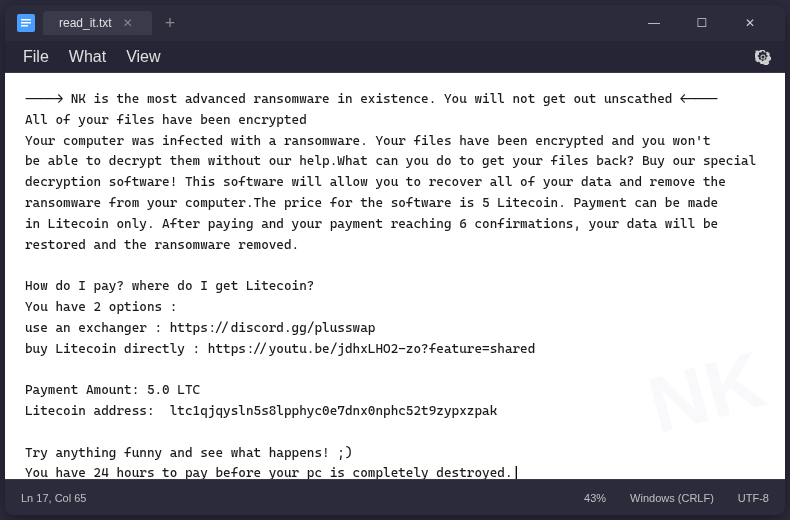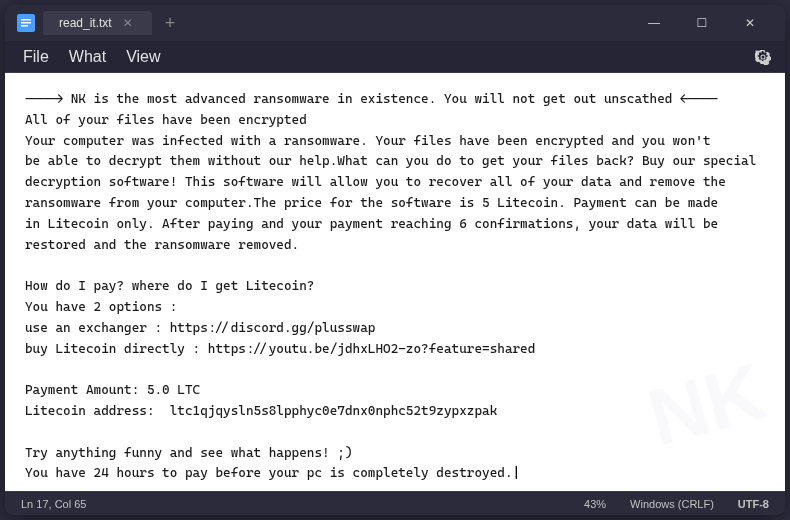--- a/index.html
+++ b/index.html
@@ -162,38 +162,37 @@
       color: #000;
       animation: blink 1s infinite;
     }
 
     @keyframes blink {
       0%, 100% { opacity: 1; }
       50% { opacity: 0; }
     }
 
     .status-bar {
-      height: 24px;
+      height: 36px;
       background: #2b2b3b;
       display: flex;
       align-items: center;
       padding: 0 16px;
       flex-shrink: 0;
       border-top: 1px solid #3a3a4a;
     }
 
     .status-item {
       font-size: 11px;
       color: #c0c0c0;
       margin-right: 24px;
     }
 
     .status-item:last-child {
       margin-right: 0;
-      font-weight: bold;
     }
 
     .status-spacer {
       flex: 1;
     }
 
     
     .watermark {
       position: absolute;
       right: 20px;

